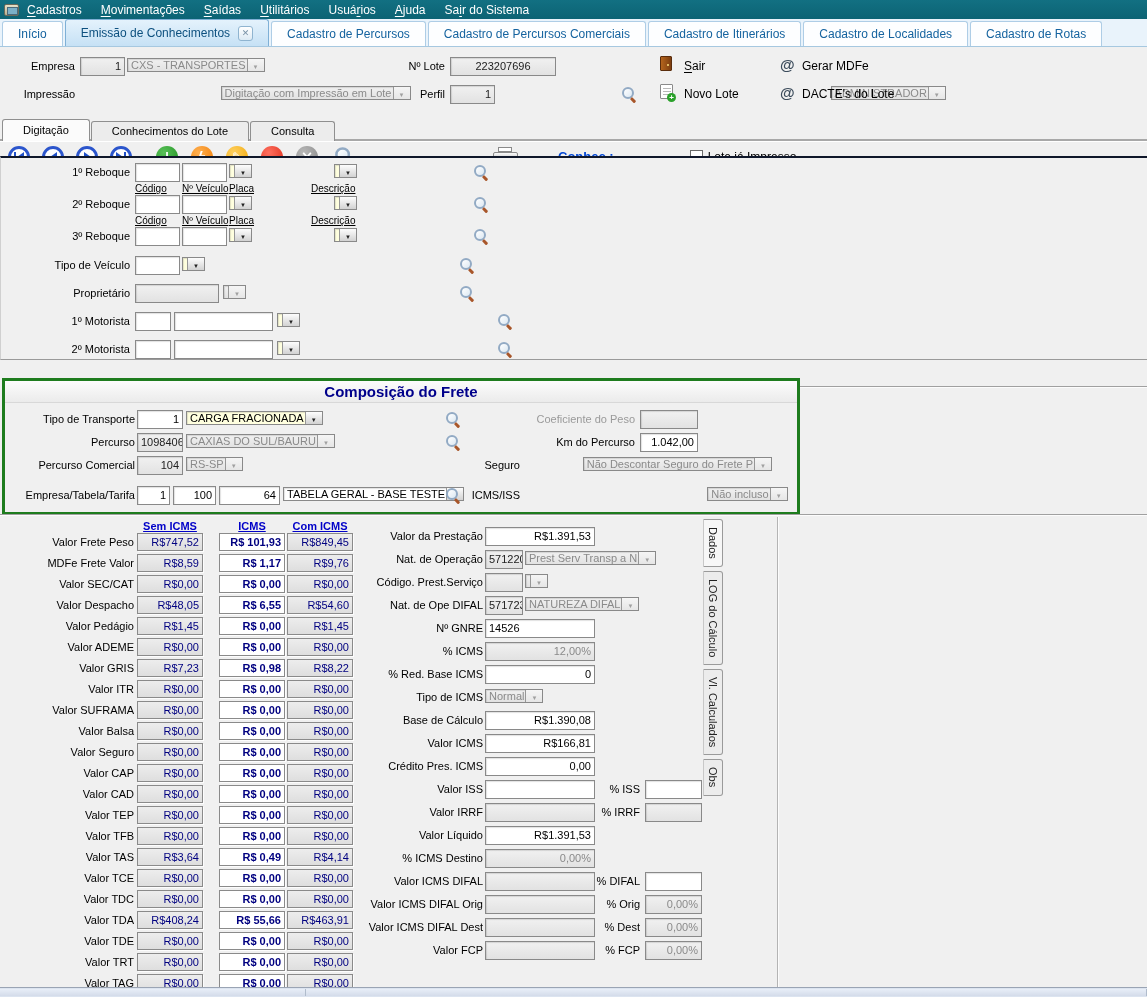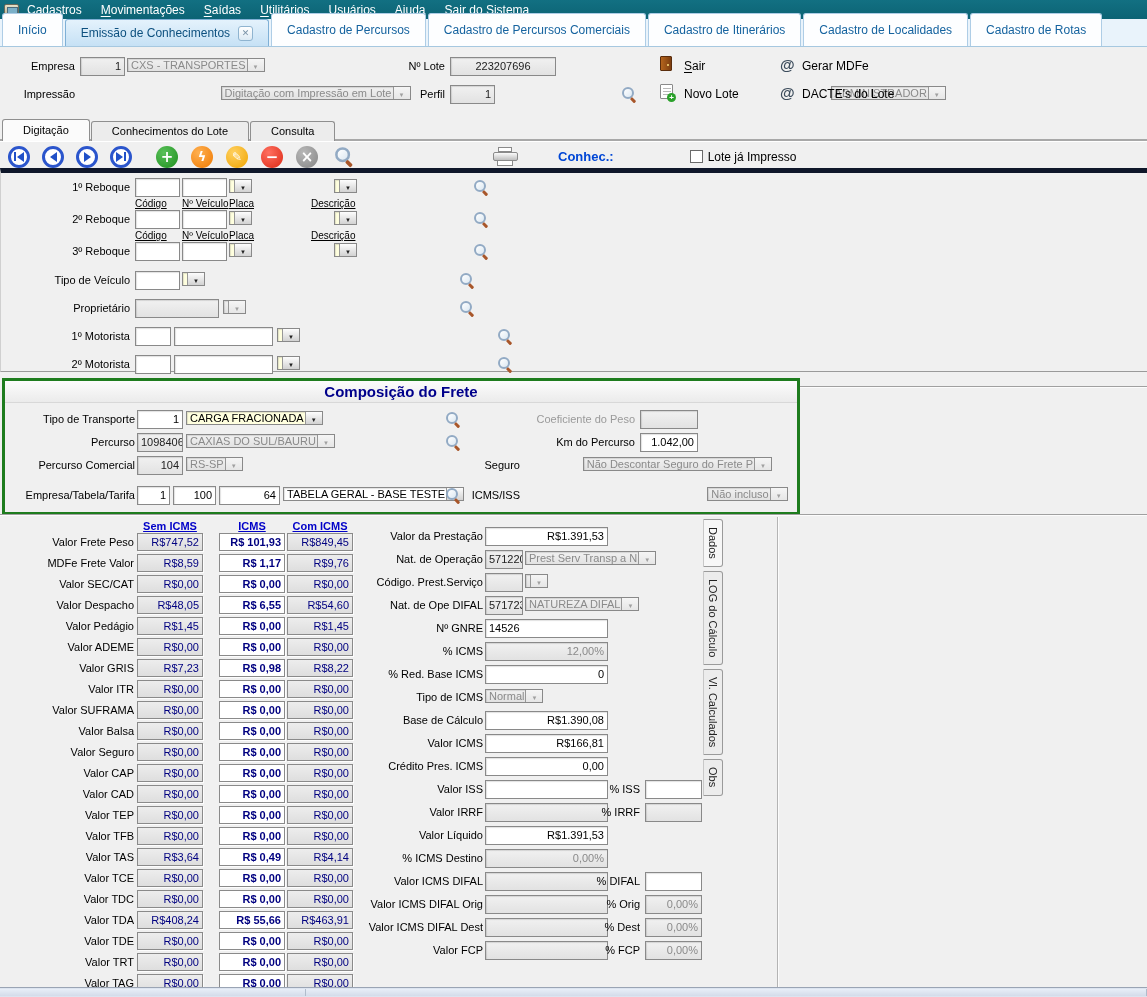--- a/index.html
+++ b/index.html
@@ -13,21 +13,21 @@
   .app-icon{width:15px;height:12px;background:linear-gradient(#e8e2c8,#b8b092);border:1px solid #6a6a5a;border-radius:2px;margin-right:8px;position:relative;}
   .app-icon::after{content:"";position:absolute;left:2px;top:2px;width:9px;height:6px;background:#7ab0c8;border:1px solid #4a6a7a;}
   .menu-items{display:flex;gap:19px;}
   .menu-item{color:#fff;font-size:12px;cursor:default;}
   .menu-item i{font-style:normal;}
   .menu-item u{text-underline-offset:2px;}
 
   
   .tabbar{position:absolute;left:0;top:19px;width:1147px;height:28px;background:#e9f3fb;display:flex;align-items:flex-end;
           border-bottom:1px solid #a6c8e0;}
-  .tab{height:33px;margin-left:2px;display:flex;align-items:center;padding:0 15px;background:#fdfeff;
+  .tab{height:25px;margin-left:2px;display:flex;align-items:center;padding:0 15px;background:#fdfeff;
        border:1px solid #aecde6;border-bottom:none;border-radius:3px 3px 0 0;font-size:12px;color:#15639f;white-space:nowrap;}
   .tab.active{background:linear-gradient(#e4f2fc,#c6e1f5);border-color:#7fb0d6;height:27px;color:#0d507f;}
   .tab-close{margin-left:8px;width:15px;height:15px;border:1px solid #8fb4d0;border-radius:3px;background:linear-gradient(#fff,#dceaf4);
              font-size:9px;line-height:13px;text-align:center;color:#7a93a8;}
 
   
   .hdr{position:absolute;left:0;top:47px;width:1147px;height:71px;background:#f0f0f0;}
   .lbl{position:absolute;white-space:nowrap;color:#000;}
   .input{position:absolute;height:19px;background:#fff;border:1px solid #898989;
          box-shadow:inset 1px 1px 1px rgba(0,0,0,.12);padding:0 3px;line-height:17px;font-size:11px;
@@ -82,22 +82,22 @@
   .mag.big{transform:scale(1.25);transform-origin:center;}
   .printer{position:relative;width:25px;height:20px;}
   .printer .p-top{position:absolute;left:5px;top:0;width:14px;height:5px;background:#fff;border:1px solid #8a8a8a;}
   .printer .p-body{position:absolute;left:0;top:5px;width:25px;height:9px;background:linear-gradient(#fafafa,#bfbfbf);border:1px solid #8a8a8a;border-radius:2px;}
   .printer .p-out{position:absolute;left:4px;top:13px;width:16px;height:6px;background:#fff;border:1px solid #8a8a8a;}
   .conhec{font-size:13px;font-weight:bold;color:#0046d5;}
   .checkbox{width:13px;height:13px;background:#fff;border:1px solid #6a6a6a;}
   .cb-label{font-size:12px;margin-left:5px;}
 
   
-  .vehform{position:absolute;left:0;top:168px;width:1147px;height:204px;background:#f0f0f0;
-           border-top:5px solid #0f172a;border-left:1px solid #d0d0d0;border-bottom:1px solid #9a9a9a;padding-top:5px;}
+  .vehform{position:absolute;left:0;top:156px;width:1147px;height:204px;background:#f0f0f0;
+           border-top:2px solid #0f172a;border-left:1px solid #d0d0d0;border-bottom:1px solid #9a9a9a;padding-top:5px;}
   .vrow-flex{position:relative;height:19px;margin-bottom:2px;}
   .vf-label{position:absolute;right:1017px;top:3px;white-space:nowrap;} 
   .hdr-line{position:relative;height:11px;font-size:10px;}
   .hdr-line span{position:absolute;top:-1px;text-decoration:underline;color:#000;}
   .gap8{height:8px;}
   .rowgap9{margin-bottom:9px !important;}
 
   
   .frete{position:absolute;left:2px;top:378px;width:798px;height:137px;border:3px solid #1e7c1e;background:#f0f0f0;}
   .frete-title{height:22px;background:linear-gradient(#fcfcfc,#ebebeb);border-bottom:1px solid #d8d8d8;
@@ -114,21 +114,21 @@
   .vfield{position:absolute;top:0;width:66px;height:18px;border:1px solid #8a8a8a;background:linear-gradient(#ededed,#dedede);
           color:#000080;text-align:right;padding:0 3px;line-height:16px;box-shadow:1px 1px 0 #fdfdfd;}
   .vfield.mid{background:#fff;}
   .v-sem{left:135px;} .v-mid{left:217px;font-weight:bold;} .v-com{left:285px;}
 
   
   .detail{position:absolute;left:372px;top:517px;width:365px;height:470px;padding-top:10px;}
   .drow{position:relative;height:19px;margin-bottom:4px;}
   .dlabel{position:absolute;right:254px;top:3px;white-space:nowrap;}
   .dcode{left:113px;width:38px;text-align:center;}
-  .dval{left:113px;width:123px;text-align:right;}
+  .dval{left:113px;width:110px;text-align:right;}
   .drow.with-code .dval{left:153px;width:127px;}
   .dval.combo{text-align:left;}
   .dval.left{text-align:left;}
   .plabel{position:absolute;right:97px;top:3px;white-space:nowrap;}
   .pfield{left:273px;width:57px;text-align:right;}
 
   
   .side-tabs{position:absolute;left:703px;top:519px;display:flex;flex-direction:column;gap:4px;}
   .side-tab{writing-mode:vertical-rl;padding:7px 3px;background:#ececec;border:1px solid #9a9a9a;border-left:1px solid #c8c8c8;
             border-radius:0 3px 3px 0;font-size:11px;color:#222;white-space:nowrap;}

